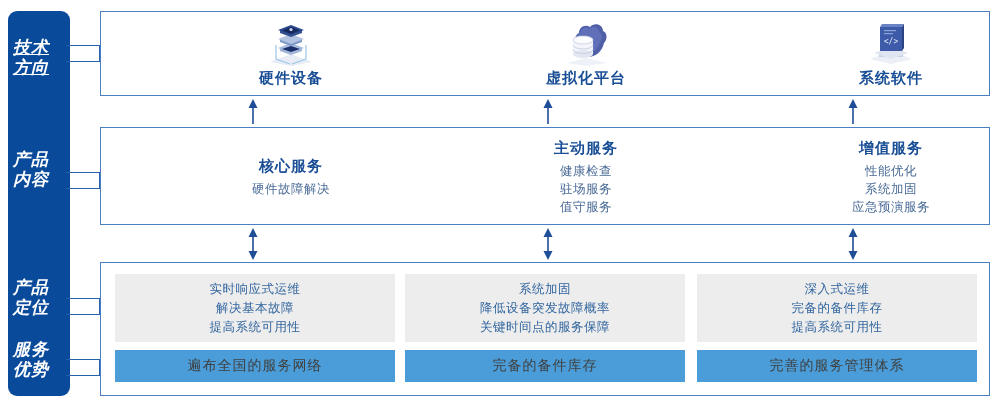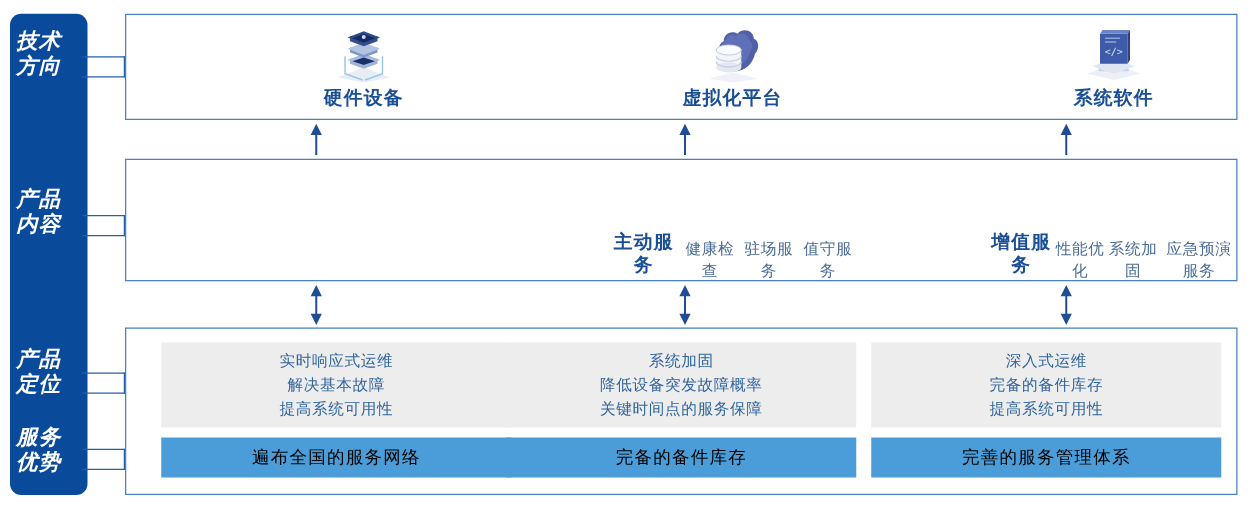--- a/index.html
+++ b/index.html
@@ -12,21 +12,21 @@
   #rail{
     position:absolute;left:8px;top:11px;width:62px;height:385px;
     background:#0a4a9b;border-radius:9px;
   }
   .rail-label{
     position:absolute;left:0;width:62px;
     color:#ffffff;font-weight:bold;font-style:italic;
     font-size:17px;line-height:20px;text-align:center;letter-spacing:1px;
   }
   .rail-label span{display:block;}
-  #rail-tech{top:23px;}
+  #rail-tech{top:38px;text-decoration:underline;}
   #rail-content{top:150px;}
   #rail-position{top:278px;}
   #rail-advantage{top:340px;}
 
   
   .conn-h{position:absolute;height:0;border-top:1.3px solid #2460ab;}
   .conn-v{position:absolute;width:0;border-left:1.3px solid #2460ab;}
 
   
   .panel{
@@ -43,39 +43,39 @@
     display:flex;flex-direction:column;align-items:center;justify-content:center;
   }
   .tech-icon{width:62px;height:46px;position:relative;}
   .tech-title{
     margin-top:2px;font-size:15px;font-weight:bold;color:#1a4f96;letter-spacing:1px;
   }
 
   
   .content-col{
     position:absolute;top:0;height:98px;text-align:center;
-    display:flex;flex-direction:row;align-items:flex-end;justify-content:center;
+    display:flex;flex-direction:column;align-items:center;justify-content:center;
   }
   .content-title{
     font-size:15px;font-weight:bold;color:#1a4f96;letter-spacing:1px;margin-bottom:4px;
   }
   .content-line{font-size:12.5px;color:#4a6b96;line-height:18px;letter-spacing:.5px;}
 
   
   .bgroup{position:absolute;top:11px;width:280px;}
   .bgray{
     background:#ededed;height:68px;
     display:flex;flex-direction:column;align-items:center;justify-content:center;
   }
   .bgray .l{font-size:12.5px;color:#31659e;line-height:19px;letter-spacing:.5px;}
   .bblue{
     margin-top:8px;background:#4a9dd8;height:32px;
     display:flex;align-items:center;justify-content:center;
   }
-  .bblue .t{font-size:14px;color:#000000;letter-spacing:1px;}
+  .bblue .t{font-size:14px;color:#404040;letter-spacing:1px;}
 
   
   .arrow{position:absolute;width:14px;}
   .arrow svg{display:block;}
 </style>
 </head>
 <body>
 
 <div id="rail"></div>
 
@@ -183,20 +183,24 @@
 </div>
 <div class="arrow" style="left:846px;top:99px;">
   <svg width="14" height="25" viewBox="0 0 14 25">
       <path d="M7 25 L7 7" stroke="#1f4e96" stroke-width="1.6" fill="none"></path>
       <polygon points="7,0 11.5,9 2.5,9" fill="#1f4e96"></polygon>
     </svg>
 </div>
 
 <div class="panel" id="panel-content">
 
+  <div class="content-col" style="left:90px;width:200px;">
+    <div class="content-title">核心服务</div>
+    <div class="content-line">硬件故障解决</div>
+  </div>
 
   <div class="content-col" style="left:385px;width:200px;">
     <div class="content-title">主动服务</div>
     <div class="content-line">健康检查</div>
     <div class="content-line">驻场服务</div>
     <div class="content-line">值守服务</div>
   </div>
 
   <div class="content-col" style="left:690px;width:200px;">
     <div class="content-title">增值服务</div>
@@ -223,21 +227,21 @@
 <div class="arrow" style="left:846px;top:228px;">
   <svg width="14" height="32" viewBox="0 0 14 32">
       <path d="M7 6 L7 26" stroke="#1f4e96" stroke-width="1.6" fill="none"></path>
       <polygon points="7,0 11.5,9 2.5,9" fill="#1f4e96"></polygon>
       <polygon points="7,32 11.5,23 2.5,23" fill="#1f4e96"></polygon>
     </svg>
 </div>
 
 <div class="panel" id="panel-bottom">
 
-  <div class="bgroup" style="left:28px;">
+  <div class="bgroup" style="left:14px;">
     <div class="bgray">
       <div class="l">实时响应式运维</div>
       <div class="l">解决基本故障</div>
       <div class="l">提高系统可用性</div>
     </div>
     <div class="bblue">
       <div class="t">遍布全国的服务网络</div>
     </div>
   </div>
 

